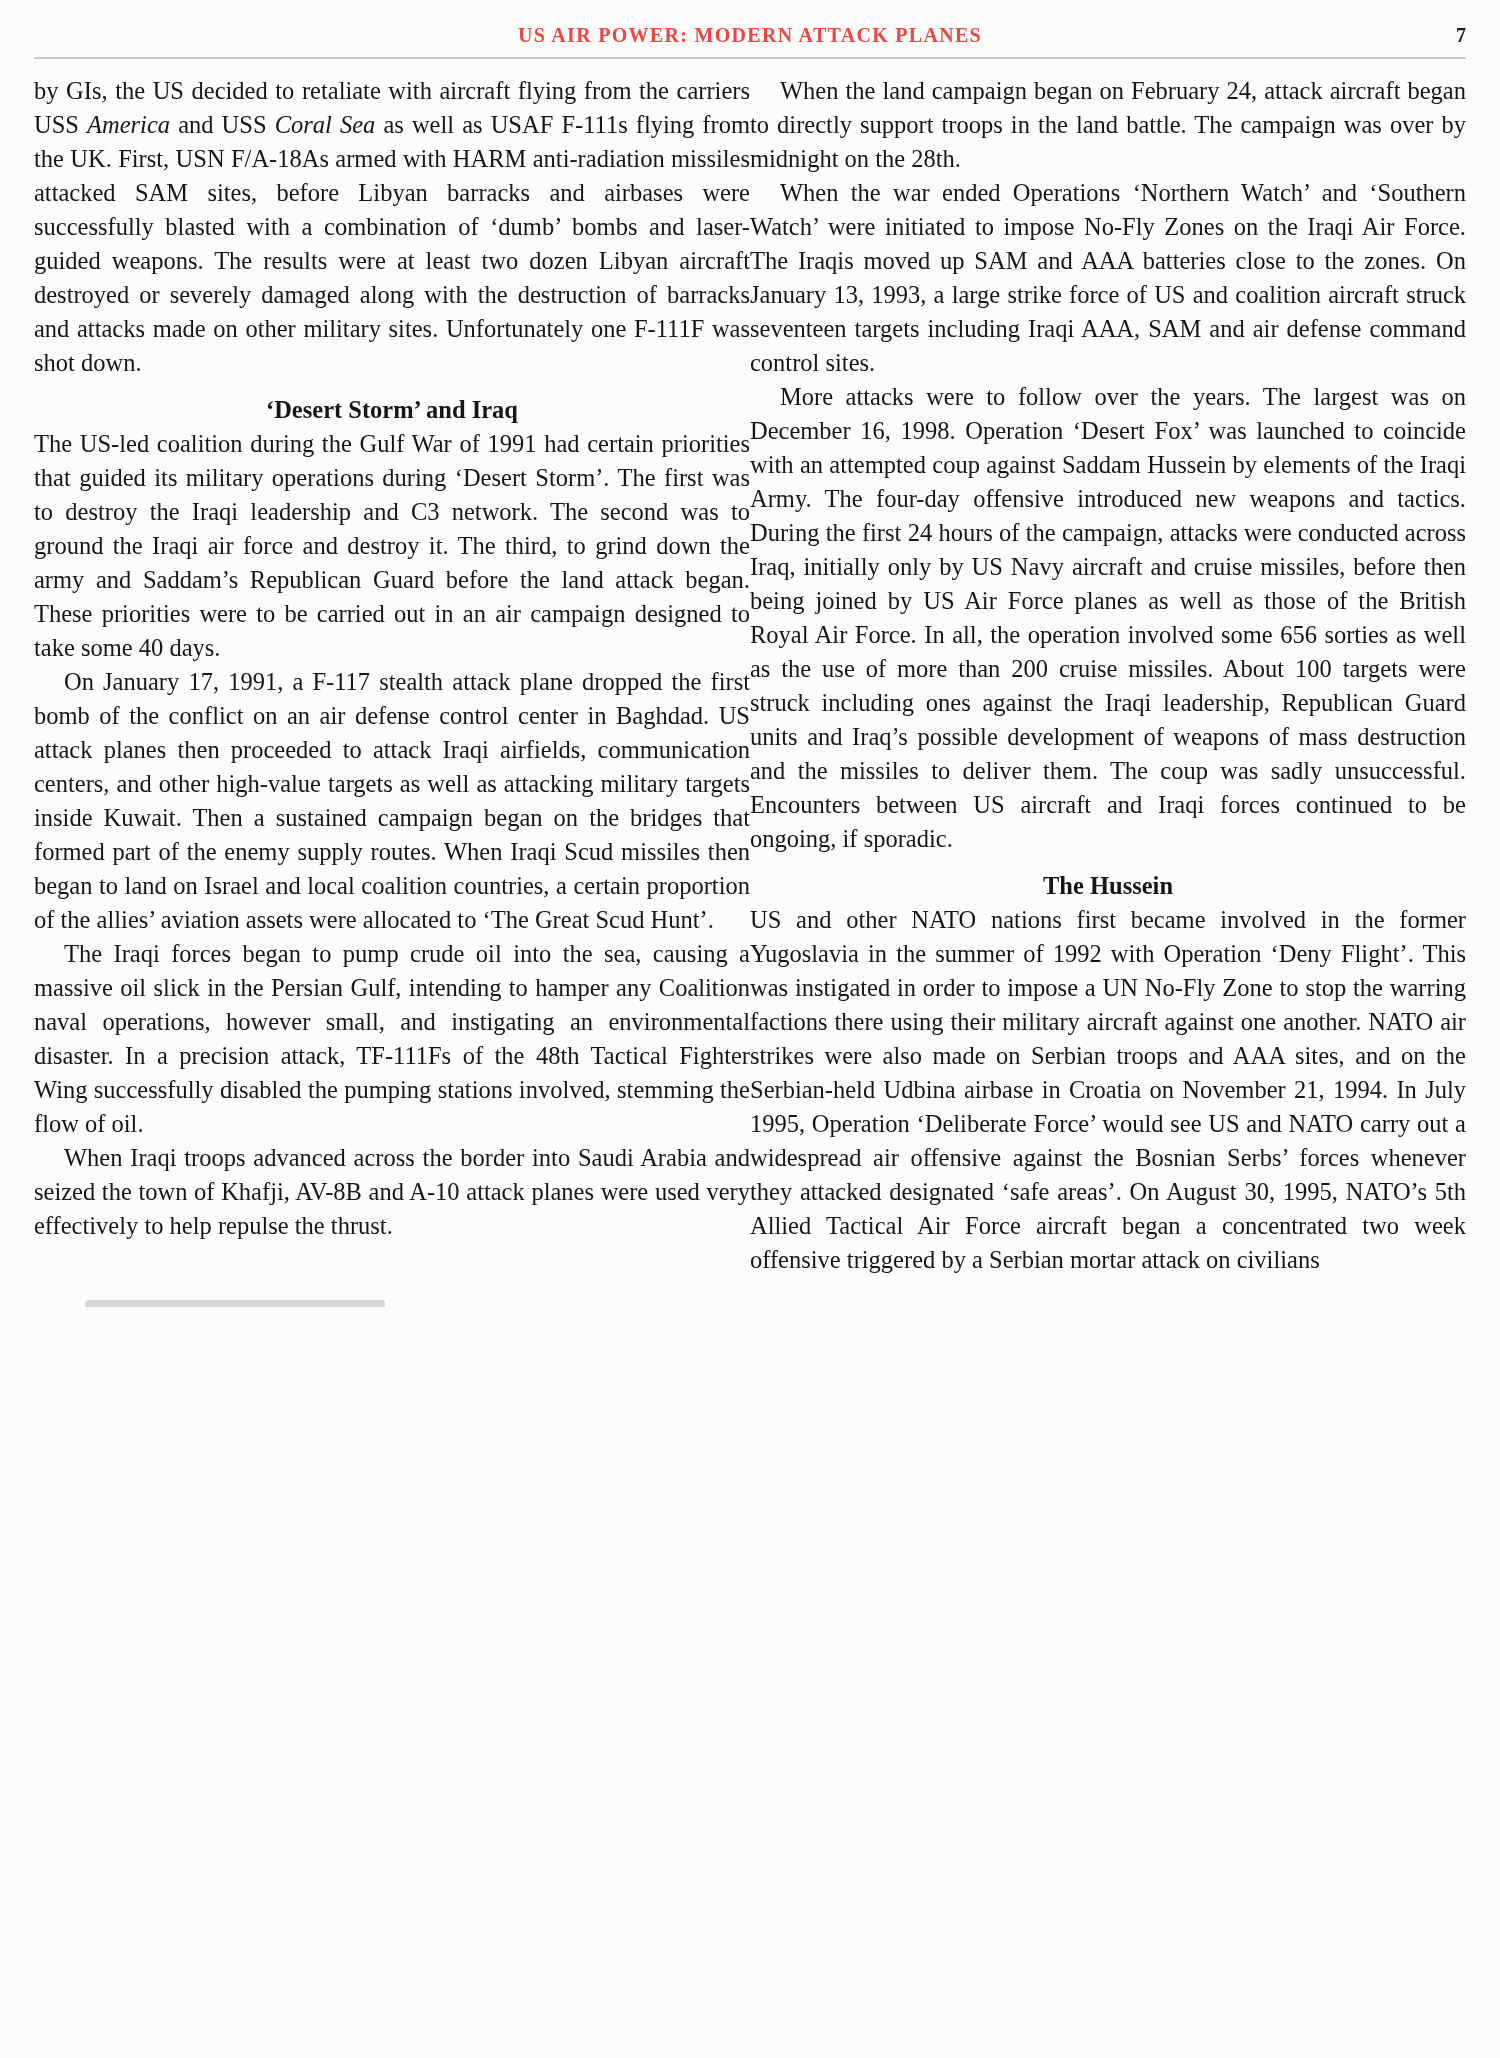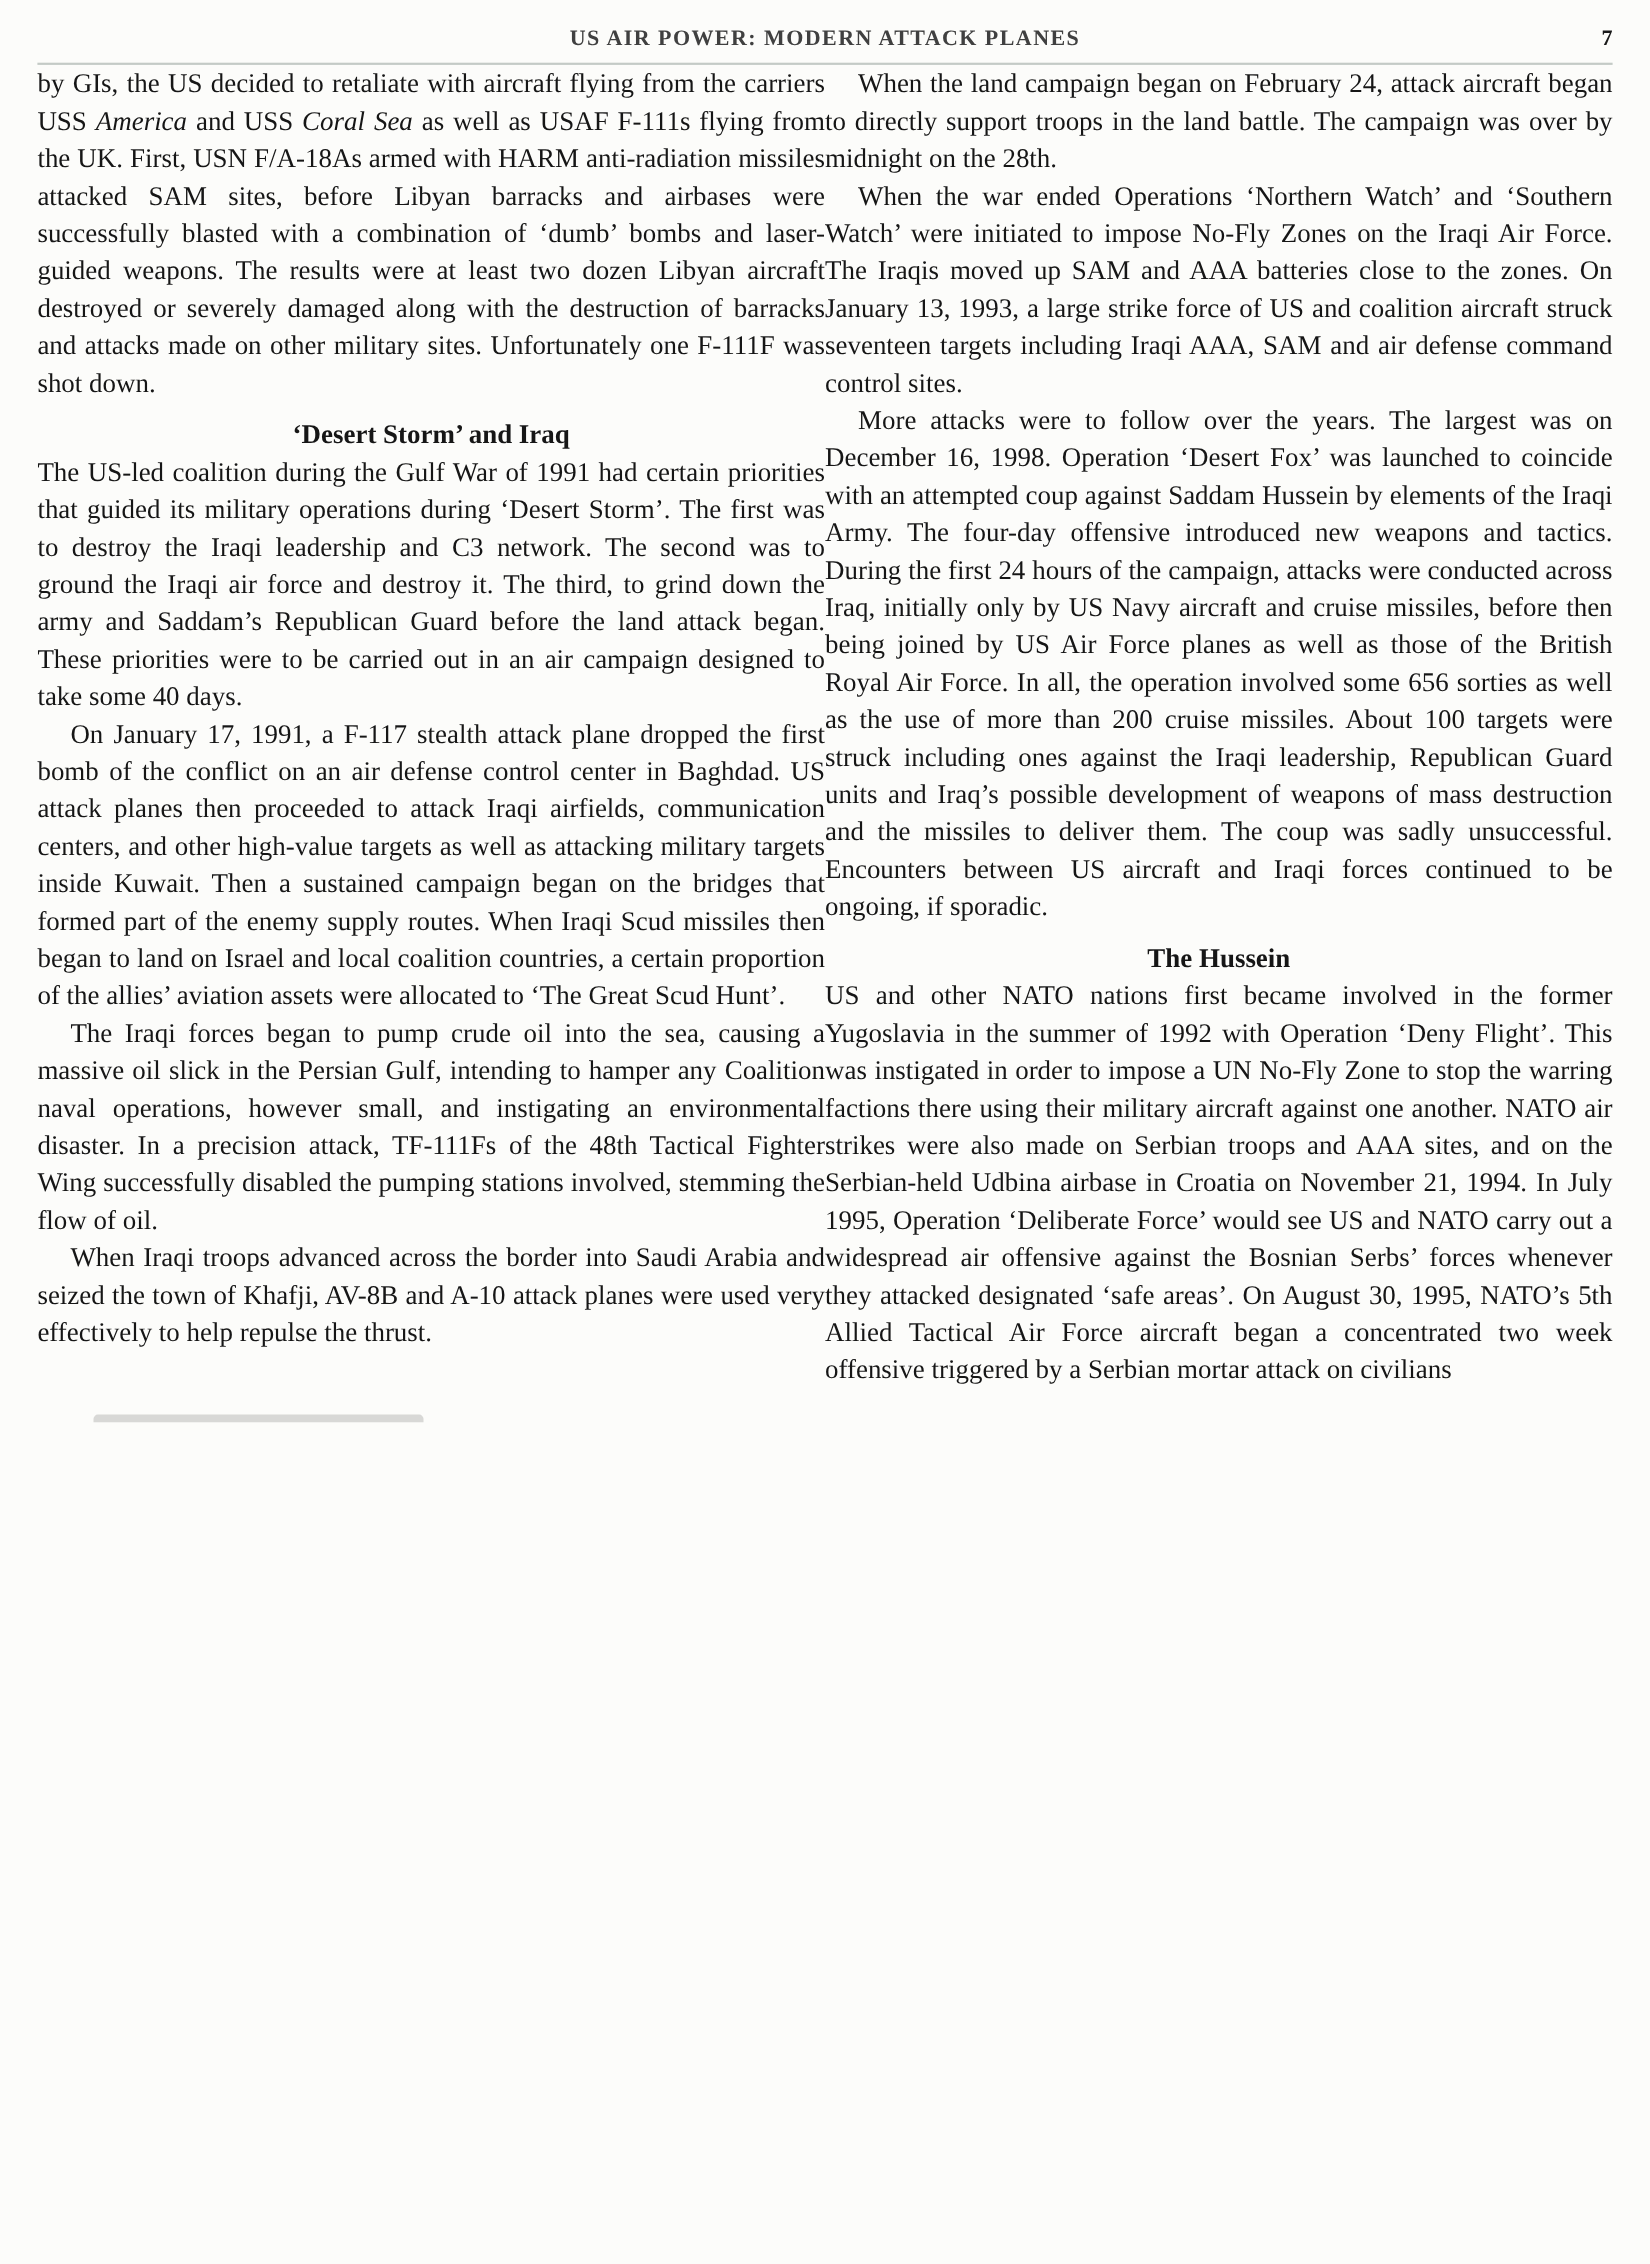--- a/index.html
+++ b/index.html
@@ -20,36 +20,37 @@
   .page-header { position: relative; height: 36px; }
   .header-row {
     position: relative;
     text-align: center;
     height: 28px;
   }
   .running-title {
     font-size: 20px;
     letter-spacing: 1.3px;
     font-weight: 600;
-    color: #404040;
+    color: #ef4444;
   }
   .page-number {
     position: absolute;
     right: 0;
     top: 0;
     font-size: 20px;
     font-weight: 600;
     color: #191919;
   }
   .header-rule {
     border-bottom: 2px solid #c4cac6;
     margin-top: 5px;
   }
   .columns {
     display: flex;
+    margin-top: 14px;
   }
   .column {
     flex: 1 1 0;
     text-align: justify;
     font-size: 24.5px;
     line-height: 34px;
   }
   .para { margin: 0; }
   .para.indent { text-indent: 30px; }
   .section-heading {

